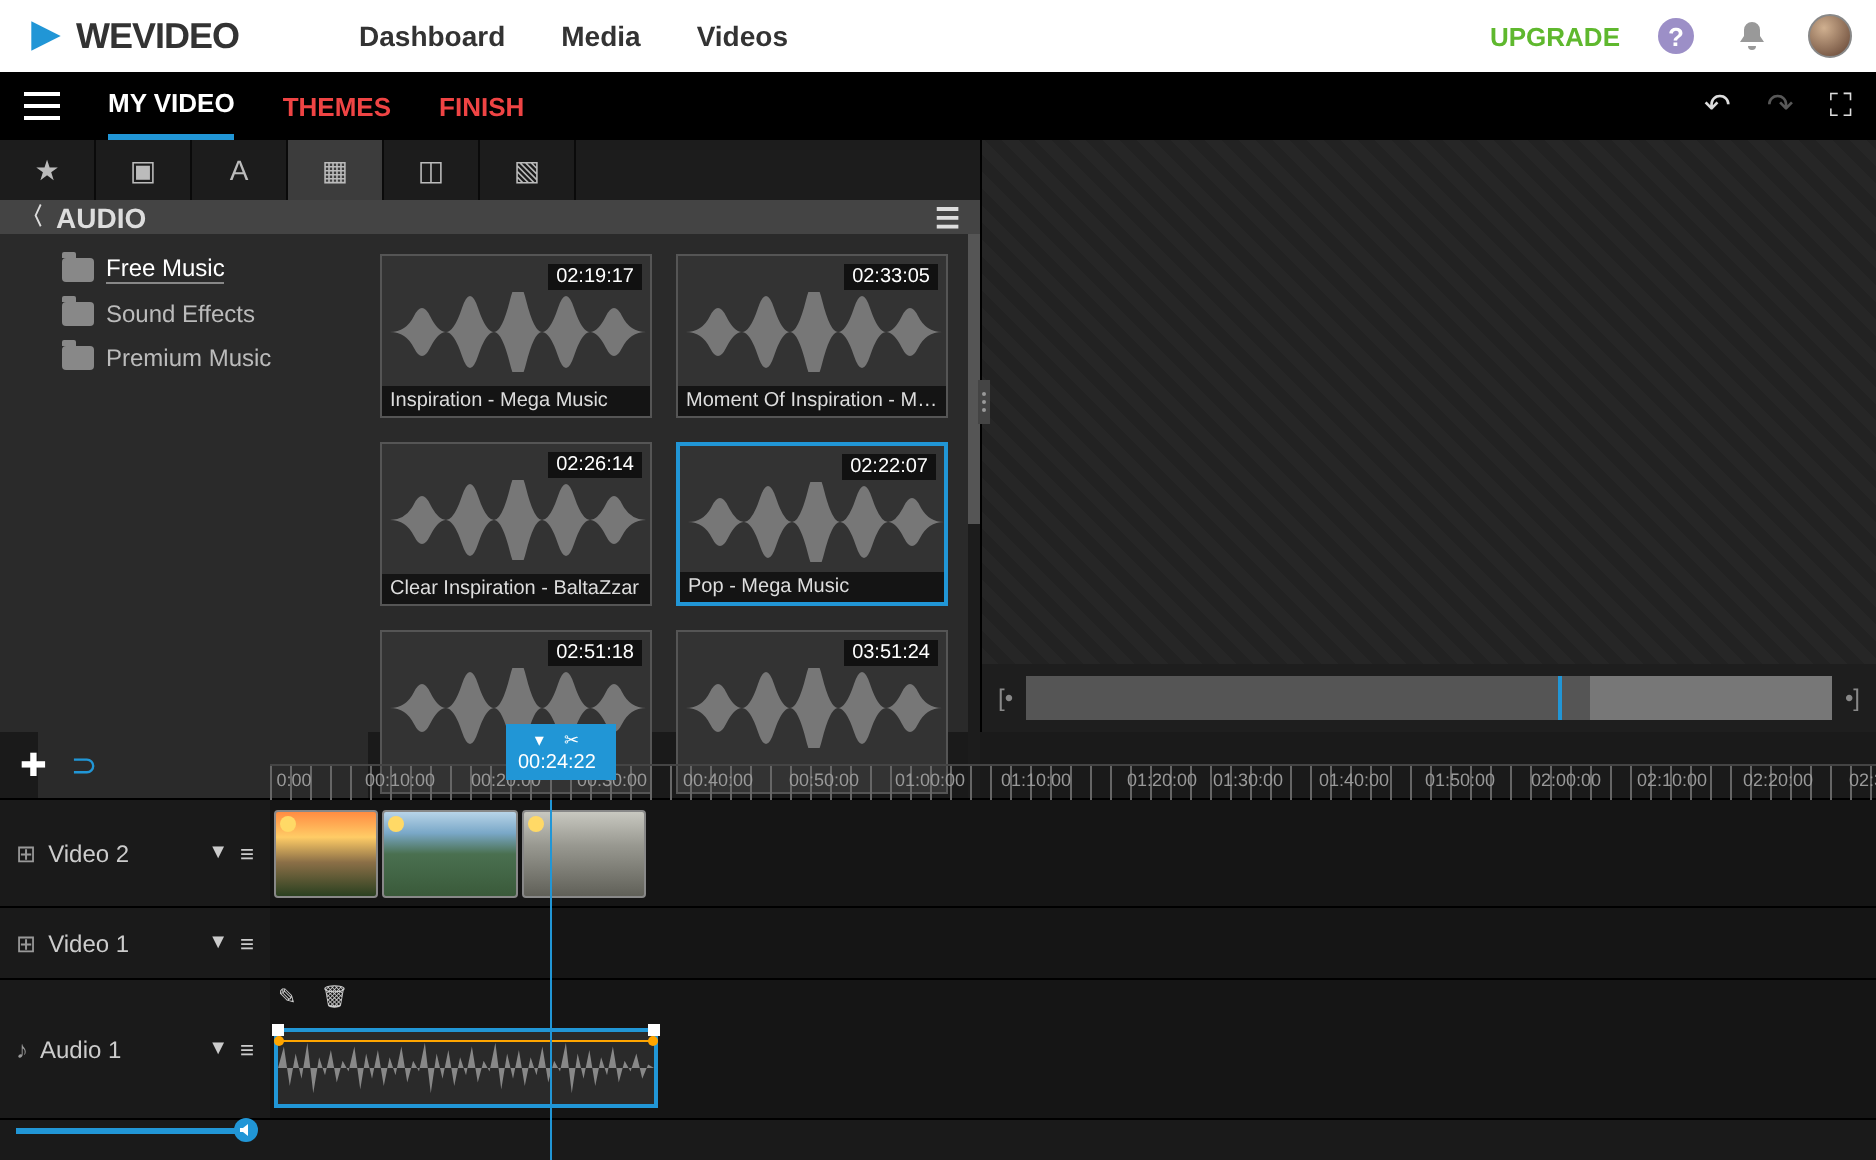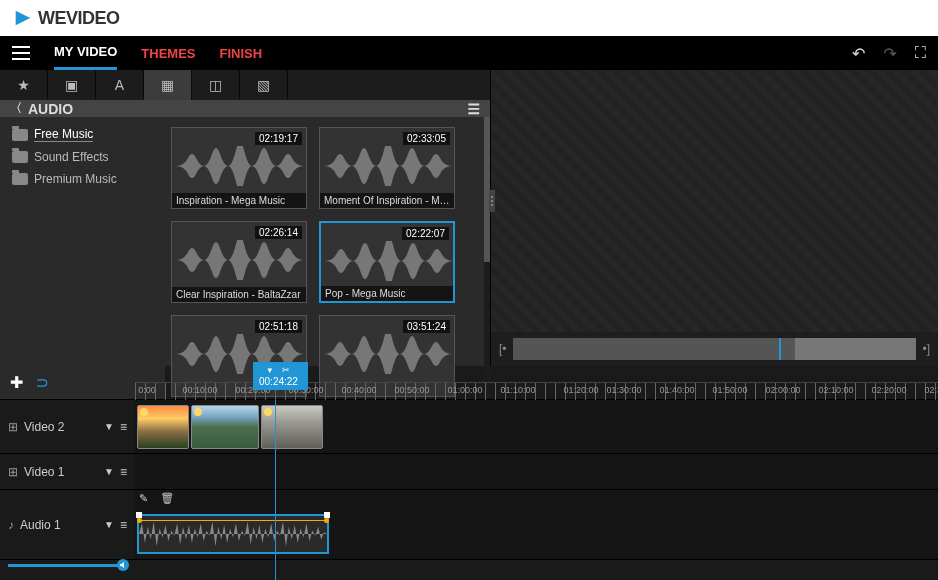--- a/index.html
+++ b/index.html
@@ -29,21 +29,21 @@
 .main { display: flex; height: 296px; }
 
 
 .left { width: 490px; background: #2a2a2a; display: flex; flex-direction: column; }
 .toolbar { height: 30px; background: #1c1c1c; display: flex; align-items: center; }
 .tbicon { width: 48px; height: 30px; display: flex; align-items: center; justify-content: center; border-right: 1px solid #0a0a0a; cursor: pointer; color: #bbb; font-size: 14px; }
 .tbicon.active { background: #3c3c3c; }
 .audio-header { height: 30px; background: #444; display: flex; align-items: center; padding: 0 10px; color: #ddd; font-size: 14px; font-weight: 600; gap: 6px; }
 .audio-header .list-icon { margin-left: auto; cursor: pointer; }
 
-.browser { display: flex; flex: 1; }
+.browser { display: flex; flex: 1; margin-left: 19px; }
 .sidebar { width: 165px; background: #2a2a2a; padding: 6px 0; }
 .side-item { display: flex; align-items: center; gap: 6px; padding: 4px 12px; font-size: 12px; cursor: pointer; color: #bbb; }
 .side-item.active { color: #fff; }
 .side-item.active .side-label { border-bottom: 1px solid #888; }
 .folder-icon { width: 16px; height: 12px; background: #888; border-radius: 2px; position: relative; }
 .folder-icon::before { content: ''; position: absolute; top: -3px; left: 0; width: 7px; height: 3px; background: #888; border-radius: 1px 1px 0 0; }
 
 .grid { flex: 1; padding: 10px 6px; display: flex; flex-wrap: wrap; gap: 12px; align-content: flex-start; overflow: hidden; position: relative; }
 .scrollbar-track { position: absolute; right: 0; top: 0; bottom: 0; width: 6px; background: #1c1c1c; }
 .scrollbar-thumb { width: 6px; background: #555; position: absolute; top: 0; height: 50%; }
@@ -120,20 +120,40 @@
 </style>
 </head>
 <body>
 
 <div class="header">
   <div class="logo">
     <svg class="logo-icon" viewBox="0 0 24 24">
         <path fill="#2196d6" d="M4 4 L20 12 L4 20 Z"></path>
       </svg>
     <span class="logo-text">WEVIDEO</span>
+  </div>
+  <div class="nav">
+    <span class="nav-item">Dashboard</span>
+    <span class="nav-item">Media</span>
+    <span class="nav-item">Videos</span>
+  </div>
+  <div class="header-right">
+    <span class="upgrade">UPGRADE</span>
+    <span class="hicon">
+        <svg width="20" height="20" viewBox="0 0 20 20">
+          <circle cx="10" cy="10" r="9" fill="#9c8fc7"></circle>
+          <text x="10" y="15" text-anchor="middle" fill="#fff" font-size="13" font-weight="bold">?</text>
+        </svg>
+      </span>
+    <span class="hicon">
+        <svg width="18" height="18" viewBox="0 0 18 18" fill="#999">
+          <path d="M9 2a4 4 0 0 0-4 4v3l-2 3h12l-2-3V6a4 4 0 0 0-4-4zm0 14a2 2 0 0 0 2-2H7a2 2 0 0 0 2 2z"></path>
+        </svg>
+      </span>
+    <div class="avatar"></div>
   </div>
 </div>
 
 <div class="subheader">
   <div class="menu-icon">
       <span></span>
       <span></span>
       <span></span>
     </div>
   <span class="tab active">MY VIDEO</span>

